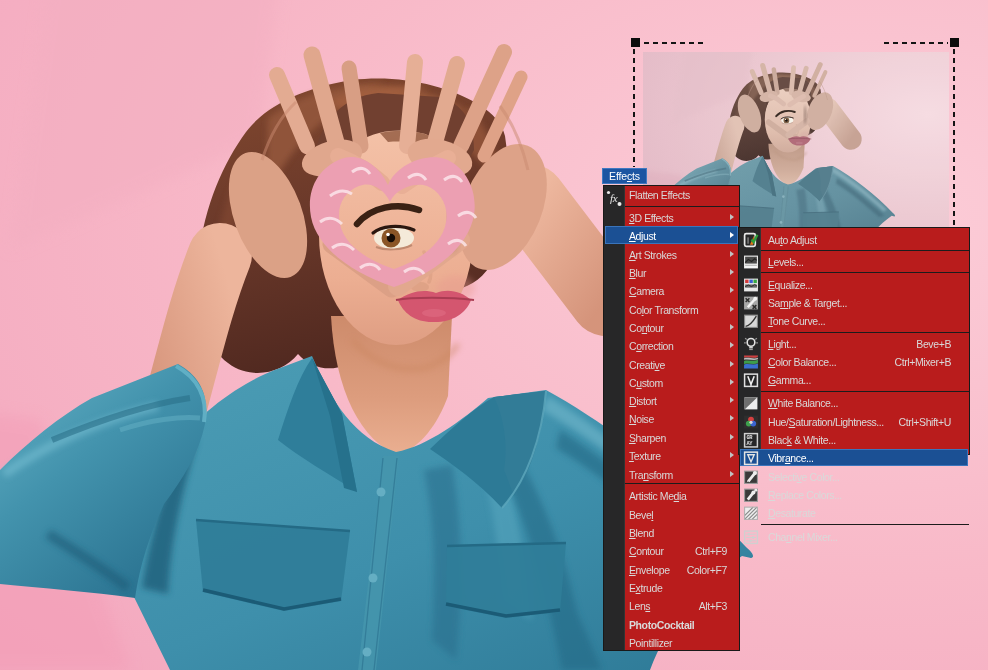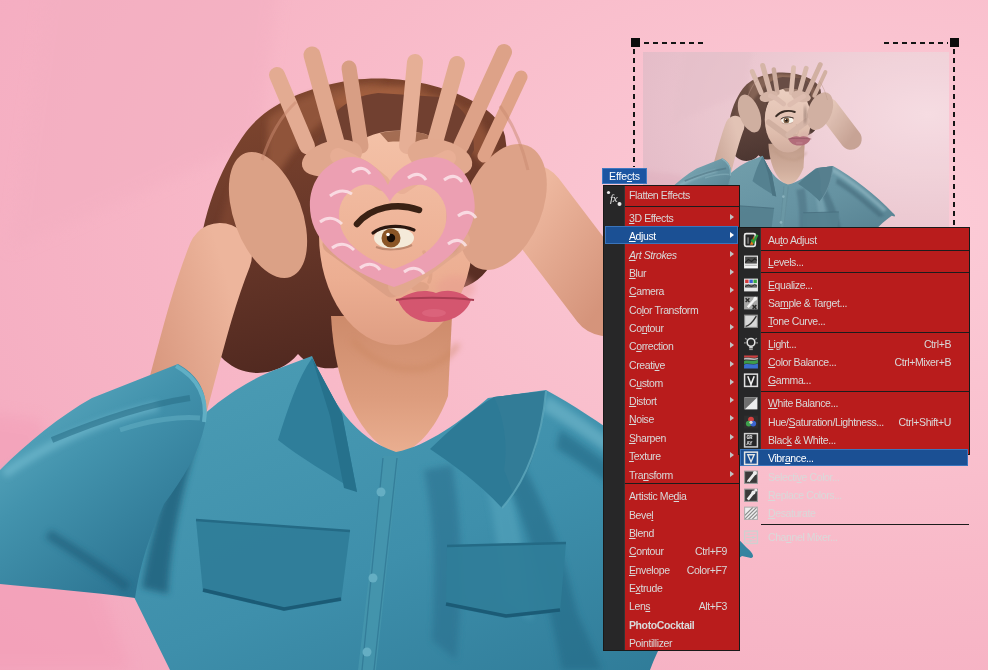--- a/index.html
+++ b/index.html
@@ -319,21 +319,21 @@
     <circle cx="13.5" cy="14" r="2" fill="#e8e8e8"></circle>
     <text x="4" y="12" font-size="11" font-style="italic" fill="#e8e8e8" font-family="Liberation Serif,serif">fx</text>
   </svg>
   <div class="mi" style="left:25px;top:0px;">Flatten Effects</div>
   <div class="sep" style="left:21px;right:0;top:20px;"></div>
   <div class="mi" style="left:25px;top:23px;"><u>3</u>D Effects</div>
   <div class="arr" style="left:126px;top:28px;"></div>
   <div class="hl" style="left:1px;right:1px;top:40px;height:18px;"></div>
   <div class="mi" style="left:25px;top:41px;color:#fff;"><u>A</u>djust</div>
   <div class="arr" style="left:126px;top:46px;border-left-color:#fff;"></div>
-  <div class="mi" style="left:25px;top:60px;font-style:italic;"><u>A</u>rt Strokes</div>
+  <div class="mi" style="left:25px;top:60px;"><u>A</u>rt Strokes</div>
   <div class="arr" style="left:126px;top:65px;"></div>
   <div class="mi" style="left:25px;top:78px;"><u>B</u>lur</div>
   <div class="arr" style="left:126px;top:83px;"></div>
   <div class="mi" style="left:25px;top:96px;"><u>C</u>amera</div>
   <div class="arr" style="left:126px;top:101px;"></div>
   <div class="mi" style="left:25px;top:115px;">Co<u>l</u>or Transform</div>
   <div class="arr" style="left:126px;top:120px;"></div>
   <div class="mi" style="left:25px;top:133px;">Co<u>n</u>tour</div>
   <div class="arr" style="left:126px;top:138px;"></div>
   <div class="mi" style="left:25px;top:151px;">C<u>o</u>rrection</div>
@@ -401,21 +401,21 @@
         </svg>
       </div>
   <div class="mi" style="left:29px;top:84px;"><u>T</u>one Curve...</div>
   <div class="sep" style="left:22px;right:0;top:104px;"></div>
   <div class="ic" style="top:108px;">
         <svg width="16" height="16" viewBox="0 0 15 15">
           <use href="#ig-light"></use>
         </svg>
       </div>
   <div class="mi" style="left:29px;top:107px;"><u>L</u>ight...</div>
-  <div class="mi sc" style="right:18px;top:107px;">Ctrl+B</div>
+  <div class="mi sc" style="right:18px;top:107px;">Beve+B</div>
   <div class="ic" style="top:126px;">
         <svg width="16" height="16" viewBox="0 0 15 15">
           <use href="#ig-cbal"></use>
         </svg>
       </div>
   <div class="mi" style="left:29px;top:125px;"><u>C</u>olor Balance...</div>
   <div class="mi sc" style="right:18px;top:125px;">Ctrl+Mixer+B</div>
   <div class="ic" style="top:144px;">
         <svg width="16" height="16" viewBox="0 0 15 15">
           <use href="#ig-gamma"></use>

